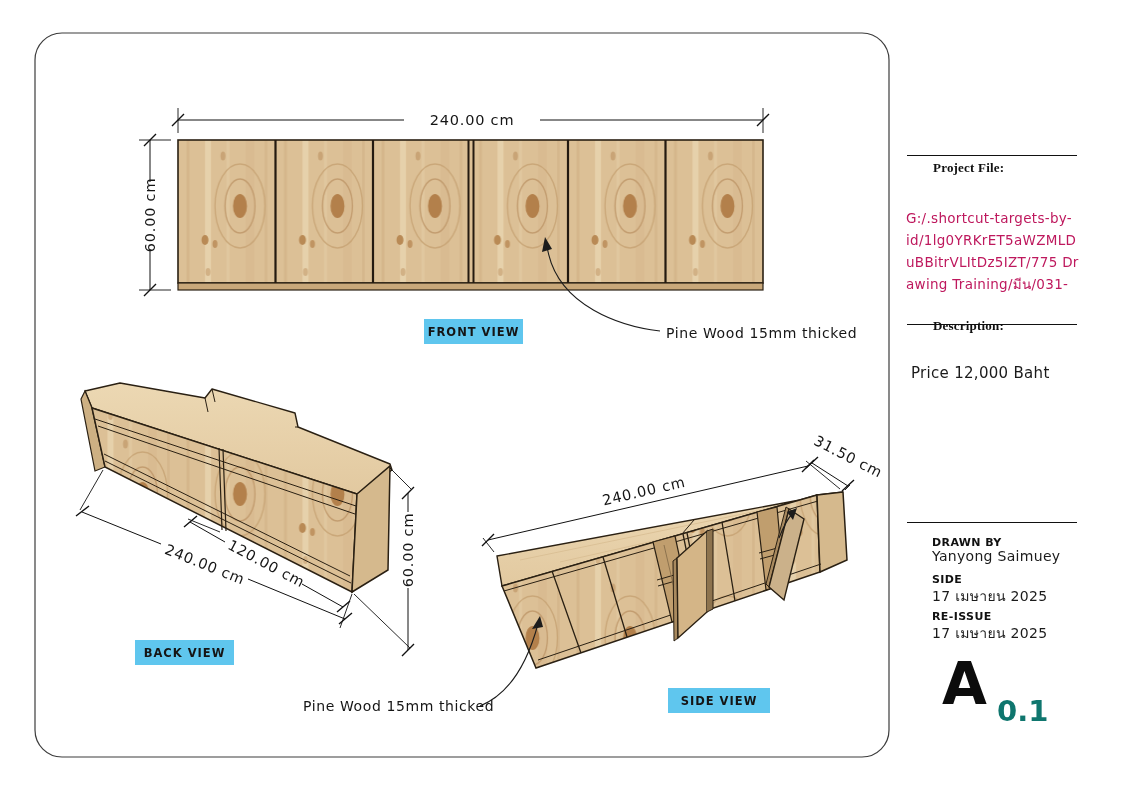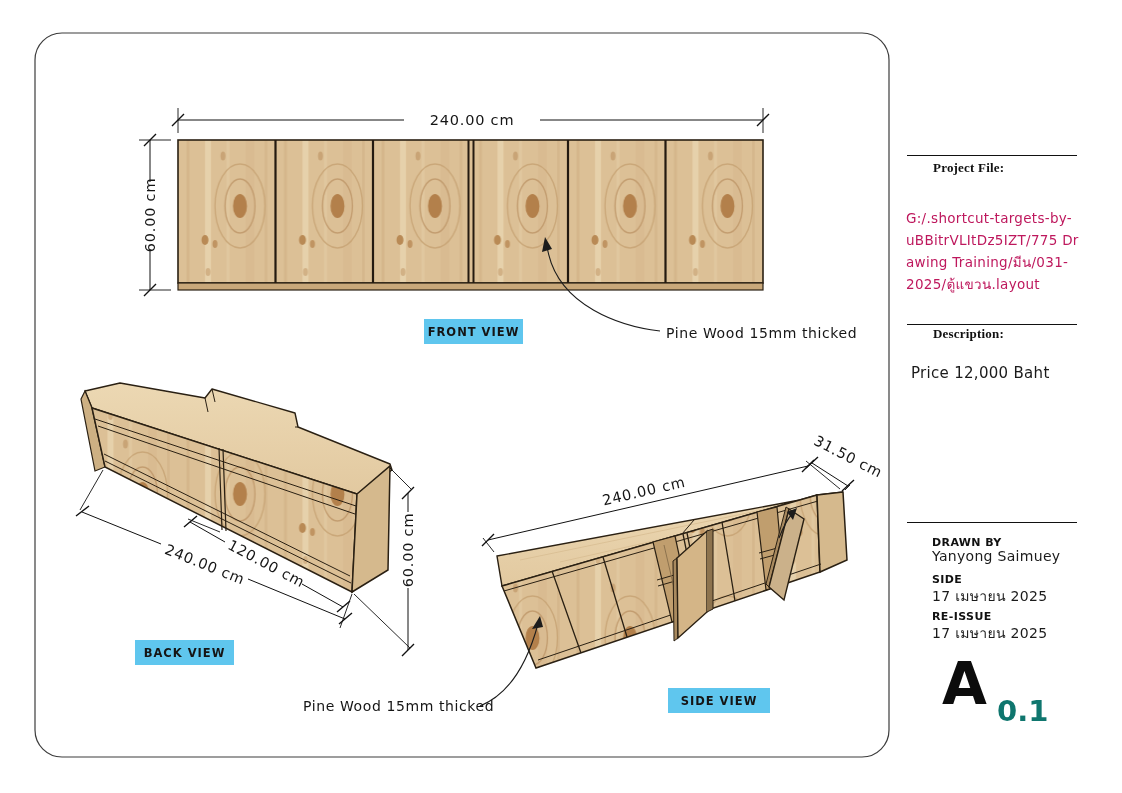--- a/index.html
+++ b/index.html
@@ -170,27 +170,27 @@
     <text x="719" y="705" font-size="11.5" font-weight="bold" text-anchor="middle" letter-spacing="1" fill="#1c3a66">SIDE VIEW</text>
   </g>
 </svg>
 
 <div class="tblock">
 
   <div class="tb-line" style="top:155px"></div>
   <div class="tb-h" style="top:160px">Project File:</div>
   <div class="tb-file">
     <div>G:/.shortcut-targets-by-</div>
+    <div>id/1lg0YRKrET5aWZMLD</div>
     <div>uBBitrVLItDz5IZT/775 Dr</div>
     <div>awing Training/มีน/031-</div>
-    <div>2025/ตู้แขวน.layout</div>
   </div>
 
   <div class="tb-line" style="top:324px"></div>
-  <div class="tb-h" style="top:326px">Description:</div>
+  <div class="tb-h" style="top:318px">Description:</div>
   <div class="tb-desc">
     <div>Price 12,000 Baht</div>
   </div>
 
   <div class="tb-line" style="top:522px"></div>
   <div class="tb-small" style="top:536px">DRAWN BY</div>
   <div class="tb-val" style="top:548px">Yanyong Saimuey</div>
   <div class="tb-small" style="top:573px">SIDE</div>
   <div class="tb-val" style="top:585px">17 เมษายน 2025</div>
   <div class="tb-small" style="top:610px">RE-ISSUE</div>

